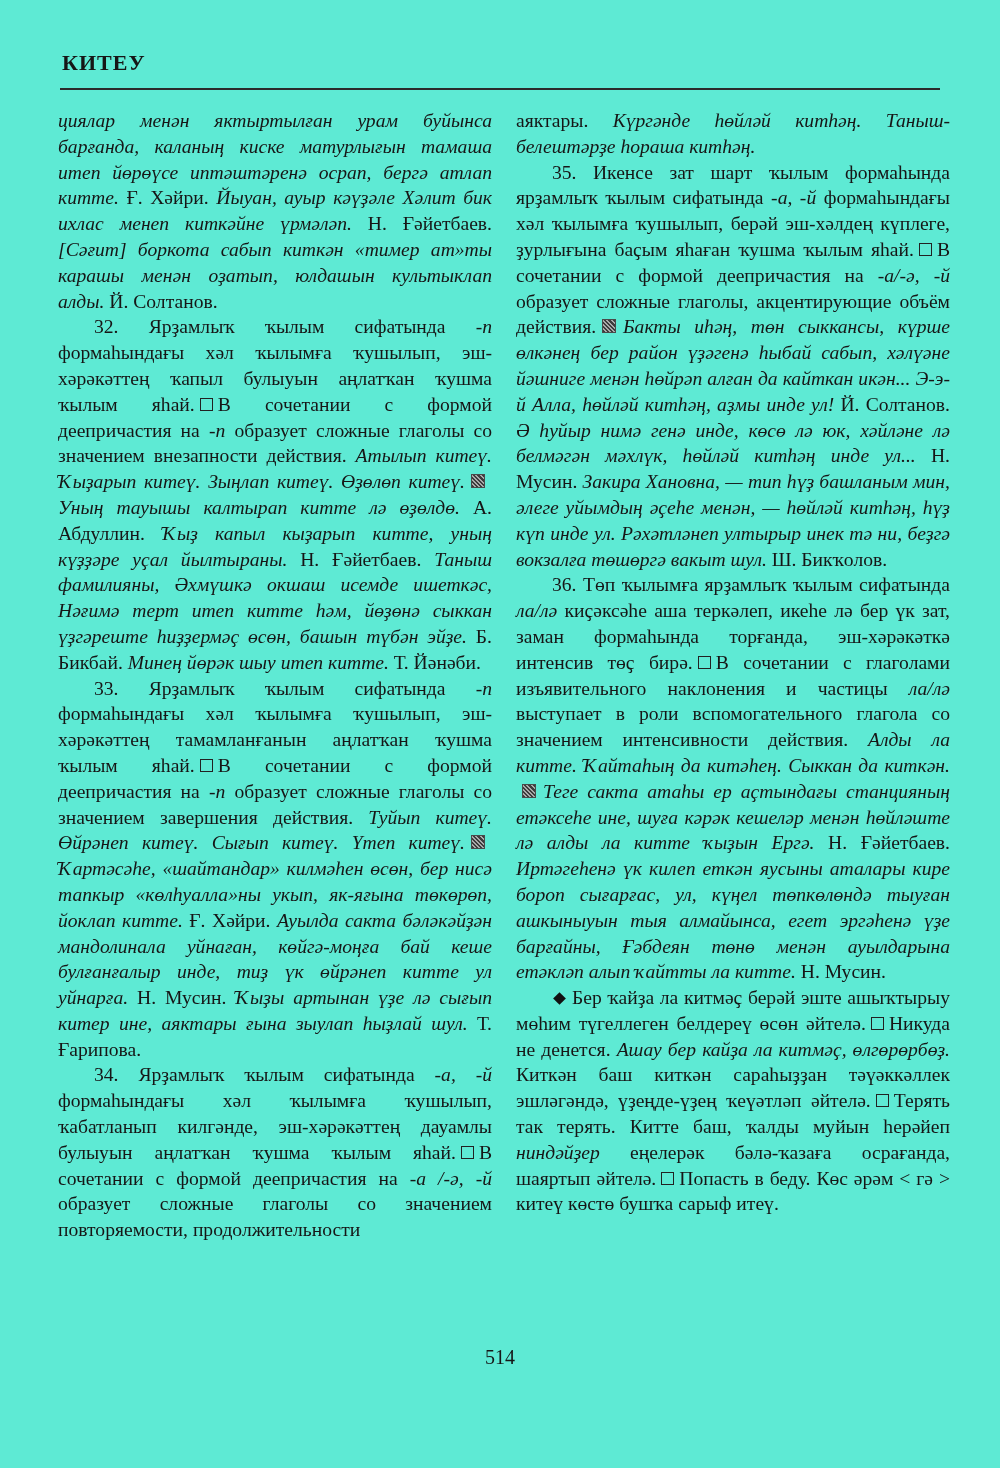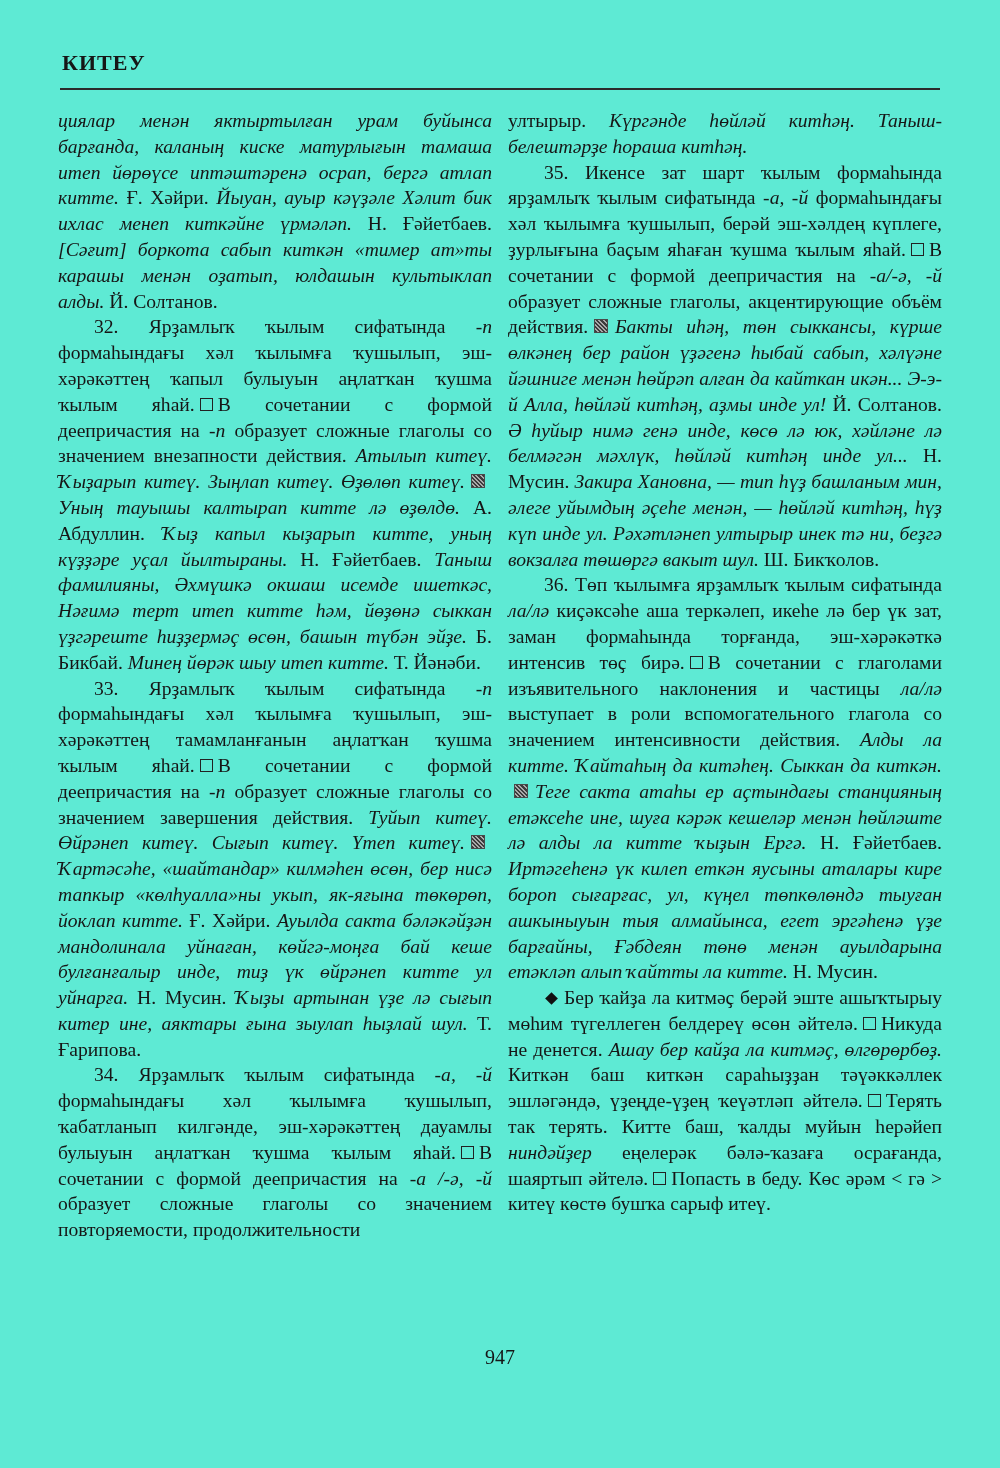--- a/index.html
+++ b/index.html
@@ -16,21 +16,21 @@
     position:absolute; top:50px; left:62px;
     font-size:22px; font-weight:bold; letter-spacing:1px;
   }
   .head-rule {
     position:absolute; top:88px; left:60px; width:880px;
     border-top:2.2px solid #2b2b2b;
   }
   .content {
     position:absolute; top:108px; left:58px;
     width:894px;
-    display:flex; gap:16px;
+    display:flex; gap:24px;
   }
   .column {
     width:434px;
     font-size:19.6px;
     line-height:25.8px;
     text-align:justify;
   }
   .para { margin:0; }
   .para.indent { text-indent:36px; }
   .seg.normal { font-style:normal; font-weight:normal; }
@@ -66,20 +66,20 @@
   <div class="running-head">КИТЕУ</div>
   <div class="head-rule"></div>
   <div class="content">
     <div class="column">
         <p class="para"><span class="seg italic">циялар менән яктыртылған урам буйынса барғанда, каланың киске матурлығын тамаша итеп йөрөүсе иптәштәренә осрап, бергә атлап китте.</span><span class="seg normal"> Ғ. Хәйри. </span><span class="seg italic">Йыуан, ауыр кәүҙәле Хәлит бик ихлас менеп киткәйне үрмәләп.</span><span class="seg normal"> Н. Ғәйетбаев. </span><span class="seg italic">[Сәғит] боркота сабып киткән «тимер ат»ты карашы менән оҙатып, юлдашын культыклап алды.</span><span class="seg normal"> Й. Солтанов.</span></p>
         <p class="para indent"><span class="seg bold">32. </span><span class="seg normal">Ярҙамлыҡ ҡылым сифатында </span><span class="seg italic">-п</span><span class="seg normal"> формаһындағы хәл ҡылымға ҡушылып, эш-хәрәкәттең ҡапыл булыуын аңлатҡан ҡушма ҡылым яһай.</span><span class="glyph sq-white"></span><span class="seg normal">В сочетании с формой деепричастия на </span><span class="seg italic">-п</span><span class="seg normal"> образует сложные глаголы со значением внезапности действия. </span><span class="seg italic">Атылып китеү. Ҡыҙарып китеү. Зыңлап китеү. Өҙөлөп китеү.</span><span class="glyph sq-shaded"></span><span class="seg italic">Уның тауышы калтырап китте лә өҙөлдө.</span><span class="seg normal"> А. Абдуллин. </span><span class="seg italic">Ҡыҙ капыл кыҙарып китте, уның күҙҙәре уҫал йылтыраны.</span><span class="seg normal"> Н. Ғәйетбаев. </span><span class="seg italic">Таныш фамилияны, Әхмүшкә окшаш исемде ишеткәс, Нәғимә терт итеп китте һәм, йөҙөнә сыккан үҙгәреште һиҙҙермәҫ өсөн, башын түбән эйҙе.</span><span class="seg normal"> Б. Бикбай. </span><span class="seg italic">Минең йөрәк шыу итеп китте.</span><span class="seg normal"> Т. Йәнәби.</span></p>
         <p class="para indent"><span class="seg bold">33. </span><span class="seg normal">Ярҙамлыҡ ҡылым сифатында </span><span class="seg italic">-п</span><span class="seg normal"> формаһындағы хәл ҡылымға ҡушылып, эш-хәрәкәттең тамамланғанын аңлатҡан ҡушма ҡылым яһай.</span><span class="glyph sq-white"></span><span class="seg normal">В сочетании с формой деепричастия на </span><span class="seg italic">-п</span><span class="seg normal"> образует сложные глаголы со значением завершения действия. </span><span class="seg italic">Туйып китеү. Өйрәнеп китеү. Сығып китеү. Үтеп китеү.</span><span class="glyph sq-shaded"></span><span class="seg italic">Ҡартәсәһе, «шайтандар» килмәһен өсөн, бер нисә тапкыр «көлһуалла»ны укып, як-яғына төкөрөп, йоклап китте.</span><span class="seg normal"> Ғ. Хәйри. </span><span class="seg italic">Ауылда сакта бәләкәйҙән мандолинала уйнаған, көйгә-моңға бай кеше булғанғалыр инде, тиҙ үк өйрәнеп китте ул уйнарға.</span><span class="seg normal"> Н. Мусин. </span><span class="seg italic">Ҡыҙы артынан үҙе лә сығып китер ине, аяктары ғына зыулап һыҙлай шул.</span><span class="seg normal"> Т. Ғарипова.</span></p>
         <p class="para indent"><span class="seg bold">34. </span><span class="seg normal">Ярҙамлыҡ ҡылым сифатында </span><span class="seg italic">-а, -й</span><span class="seg normal"> формаһындағы хәл ҡылымға ҡушылып, ҡабатланып килгәнде, эш-хәрәкәттең дауамлы булыуын аңлатҡан ҡушма ҡылым яһай.</span><span class="glyph sq-white"></span><span class="seg normal">В сочетании с формой деепричастия на </span><span class="seg italic">-а /-ә, -й</span><span class="seg normal"> образует сложные глаголы со значением повторяемости, продолжительности</span></p>
       </div>
     <div class="column">
-        <p class="para"><span class="seg normal">ултырыр. </span><span class="seg italic">Күргәнде һөйләй китһәң. Таныш-белештәрҙе һораша китһәң.</span></p>
+        <p class="para"><span class="seg normal">аяктары. </span><span class="seg italic">Күргәнде һөйләй китһәң. Таныш-белештәрҙе һораша китһәң.</span></p>
         <p class="para indent"><span class="seg bold">35. </span><span class="seg normal">Икенсе зат шарт ҡылым формаһында ярҙамлыҡ ҡылым сифатында </span><span class="seg italic">-а, -й</span><span class="seg normal"> формаһындағы хәл ҡылымға ҡушылып, берәй эш-хәлдең күплеге, ҙурлығына баҫым яһаған ҡушма ҡылым яһай.</span><span class="glyph sq-white"></span><span class="seg normal">В сочетании с формой деепричастия на </span><span class="seg italic">-а/-ә, -й</span><span class="seg normal"> образует сложные глаголы, акцентирующие объём действия.</span><span class="glyph sq-shaded"></span><span class="seg italic">Бакты иһәң, төн сыккансы, күрше өлкәнең бер район үҙәгенә һыбай сабып, хәлүәне йәшниге менән һөйрәп алған да кайткан икән... Э-э-й Алла, һөйләй китһәң, аҙмы инде ул!</span><span class="seg normal"> Й. Солтанов. </span><span class="seg italic">Ә һуйыр нимә генә инде, көсө лә юк, хәйләне лә белмәгән мәхлүк, һөйләй китһәң инде ул...</span><span class="seg normal"> Н. Мусин. </span><span class="seg italic">Закира Хановна, — тип һүҙ башланым мин, әлеге уйымдың әҫеһе менән, — һөйләй китһәң, һүҙ күп инде ул. Рәхәтләнеп ултырыр инек тә ни, беҙгә вокзалға төшөргә вакыт шул.</span><span class="seg normal"> Ш. Бикҡолов.</span></p>
         <p class="para indent"><span class="seg bold">36. </span><span class="seg normal">Төп ҡылымға ярҙамлыҡ ҡылым сифатында </span><span class="seg italic">ла/лә</span><span class="seg normal"> киҫәксәһе аша теркәлеп, икеһе лә бер үк зат, заман формаһында торғанда, эш-хәрәкәткә интенсив төҫ бирә.</span><span class="glyph sq-white"></span><span class="seg normal">В сочетании с глаголами изъявительного наклонения и частицы </span><span class="seg italic">ла/лә</span><span class="seg normal"> выступает в роли вспомогательного глагола со значением интенсивности действия. </span><span class="seg italic">Алды ла китте. Ҡайтаһың да китәһең. Сыккан да киткән.</span><span class="glyph sq-shaded"></span><span class="seg italic">Теге сакта атаһы ер аҫтындағы станцияның етәксеһе ине, шуға кәрәк кешеләр менән һөйләште лә алды ла китте ҡыҙын Ергә.</span><span class="seg normal"> Н. Ғәйетбаев. </span><span class="seg italic">Иртәгеһенә үк килеп еткән яусыны аталары кире бороп сығарғас, ул, күңел төпкөлөндә тыуған ашкыныуын тыя алмайынса, егет эргәһенә үҙе барғайны, Ғәбдеян төнө менән ауылдарына етәкләп алып ҡайтты ла китте.</span><span class="seg normal"> Н. Мусин.</span></p>
         <p class="para indent"><span class="glyph diamond-shape"></span><span class="seg bold">Бер ҡайҙа ла китмәҫ</span><span class="seg normal"> берәй эште ашыҡтырыу мөһим түгеллеген белдереү өсөн әйтелә.</span><span class="glyph sq-white"></span><span class="seg normal">Никуда не денется. </span><span class="seg italic">Ашау бер кайҙа ла китмәҫ, өлгөрөрбөҙ.</span><span class="seg normal"> </span><span class="seg bold">Киткән баш киткән</span><span class="seg normal"> сараһыҙҙан тәүәккәллек эшләгәндә, үҙеңде-үҙең ҡеүәтләп әйтелә.</span><span class="glyph sq-white"></span><span class="seg normal">Терять так терять. </span><span class="seg bold">Китте баш, ҡалды муйын һерәйеп</span><span class="seg normal"> </span><span class="seg italic">ниндәйҙер</span><span class="seg normal"> еңелерәк бәлә-ҡазаға осрағанда, шаяртып әйтелә.</span><span class="glyph sq-white"></span><span class="seg normal">Попасть в беду. </span><span class="seg bold">Көс әрәм &lt; гә &gt; китеү</span><span class="seg normal"> көстө бушҡа сарыф итеү.</span></p>
       </div>
   </div>
-  <div class="page-number">947</div>
+  <div class="page-number">514</div>
 </div>
 
 </body></html>

